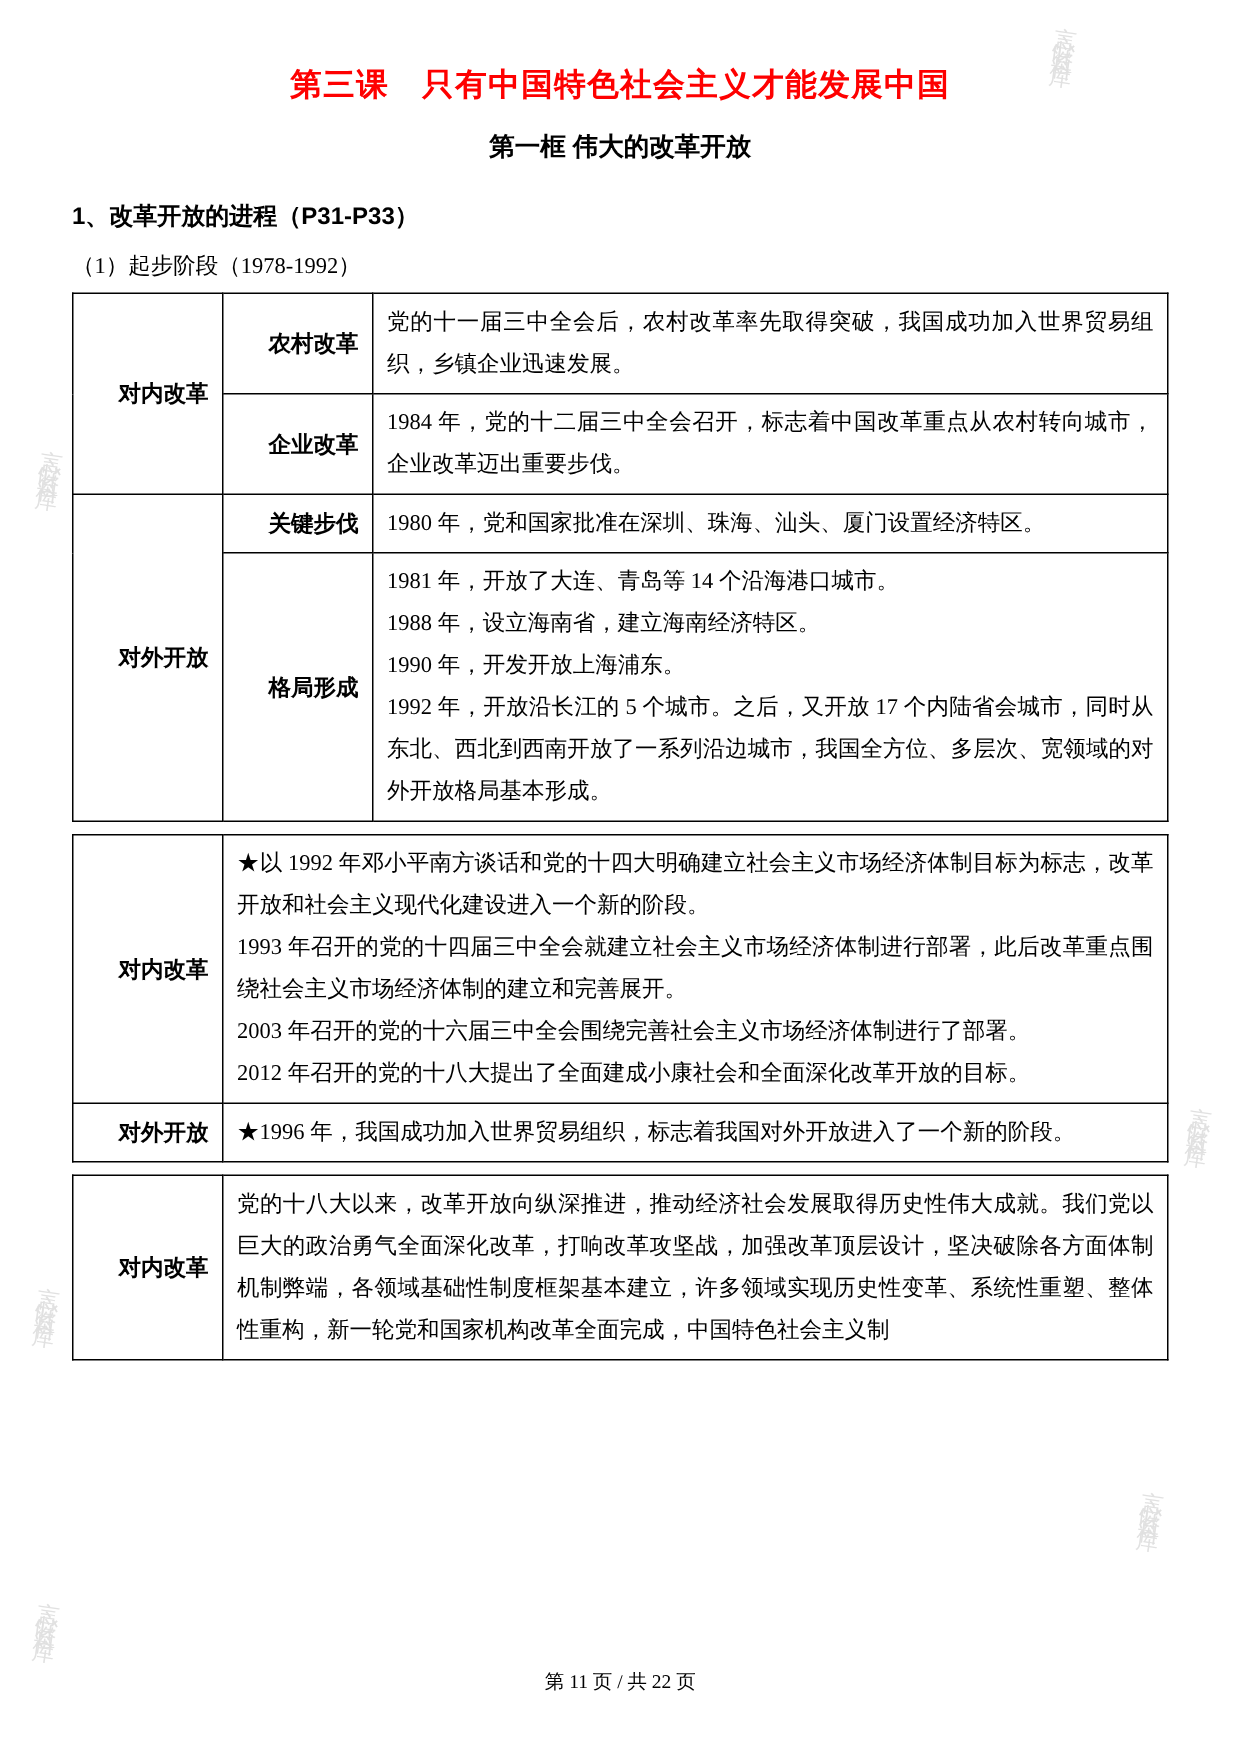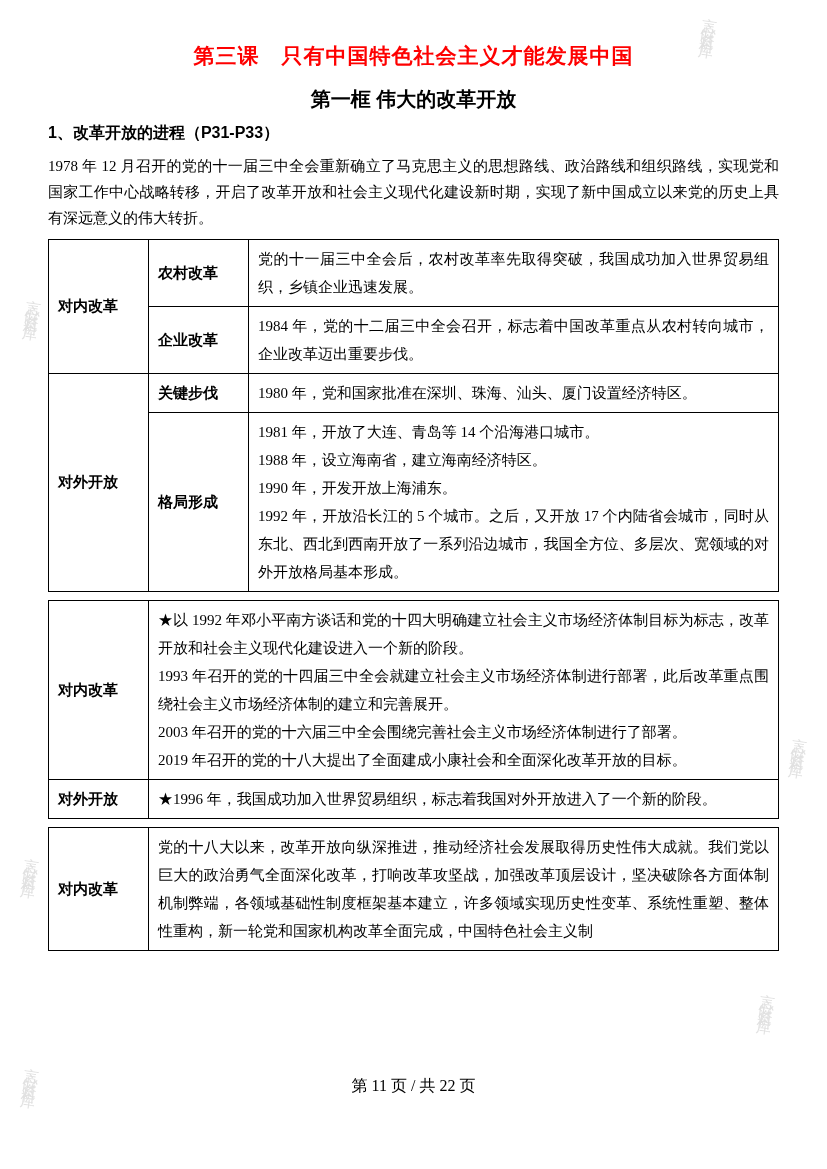--- a/index.html
+++ b/index.html
@@ -19,29 +19,29 @@
   .title {
     text-align: center;
     color: #fe0000;
     font-size: 21px;
     font-weight: 700;
     letter-spacing: 1px;
     font-family: "Liberation Sans", "DejaVu Sans", sans-serif;
   }
   .subtitle {
     text-align: center;
-    font-size: 20px;
+    font-size: 17px;
     font-weight: 700;
     margin-top: 16px;
     font-family: "Liberation Sans", "DejaVu Sans", sans-serif;
   }
   .sec-heading {
     font-size: 16px;
     font-weight: 700;
-    margin-top: 10px;
+    margin-top: 25px;
     font-family: "Liberation Sans", "DejaVu Sans", sans-serif;
   }
   .stage-heading {
     font-size: 15px;
     margin-top: 13px;
   }
   .intro {
     font-size: 15px;
     line-height: 26px;
     margin-top: 9px;
@@ -54,37 +54,37 @@
     margin-top: 8px;
     table-layout: fixed;
   }
   table.tbl td {
     border: 1px solid #000;
     font-size: 15px;
     vertical-align: middle;
     padding: 5px 9px;
   }
   td.lbl {
-    text-align: left;
+    text-align: right;
     font-weight: 700;
     padding: 5px 3px;
   }
   td.txt p {
     line-height: 28px;
     text-align: justify;
   }
   col.c-label  { width: 100px; }
   col.c-sub    { width: 100px; }
 
   .footer {
     position: absolute;
     left: 0; right: 0;
-    top: 1076px;
+    top: 1112px;
     text-align: center;
-    font-size: 16px;
+    font-size: 13px;
   }
 
   .wm {
     position: absolute;
     writing-mode: vertical-rl;
     font-size: 15px;
     letter-spacing: 5px;
     color: #c9c9c9;
     opacity: 0.55;
     transform: rotate(8deg);
@@ -111,21 +111,21 @@
   <div class="wm wm5">言心吖资料库</div>
   <div class="wm wm6">言心吖资料库</div>
 
   <div class="content">
 
     <h1 class="title">第三课　只有中国特色社会主义才能发展中国</h1>
     <h2 class="subtitle">第一框 伟大的改革开放</h2>
 
     <div class="sec-heading">1、改革开放的进程（P31-P33）</div>
 
-    <p class="intro">1978 年 12 月召开的党的十一届三中全会重新确立了马克思主义的思想路线、政治路线和组织路线，实现党和国家工作中心战略转移，开启了改革开放和社会主义现代化建设新时期，实现了新中国成立以来党的历史上具有深远意义的伟大转折。</p>
+    <div class="stage-heading">（1）起步阶段（1978-1992）</div>
 
     <table class="tbl">
       <colgroup>
           <col class="c-label">
           <col class="c-sub">
           <col>
         </colgroup>
       <tbody>
         <tr>
           <td rowspan="2" class="lbl">对内改革</td>
@@ -165,21 +165,21 @@
           <col class="c-label">
           <col>
         </colgroup>
       <tbody>
         <tr>
           <td class="lbl">对内改革</td>
           <td class="txt">
             <p>★以 1992 年邓小平南方谈话和党的十四大明确建立社会主义市场经济体制目标为标志，改革开放和社会主义现代化建设进入一个新的阶段。</p>
             <p>1993 年召开的党的十四届三中全会就建立社会主义市场经济体制进行部署，此后改革重点围绕社会主义市场经济体制的建立和完善展开。</p>
             <p>2003 年召开的党的十六届三中全会围绕完善社会主义市场经济体制进行了部署。</p>
-            <p>2019 年召开的党的十八大提出了全面建成小康社会和全面深化改革开放的目标。</p>
+            <p>2012 年召开的党的十八大提出了全面建成小康社会和全面深化改革开放的目标。</p>
           </td>
         </tr>
         <tr>
           <td class="lbl">对外开放</td>
           <td class="txt">
             <p>★1996 年，我国成功加入世界贸易组织，标志着我国对外开放进入了一个新的阶段。</p>
           </td>
         </tr>
       </tbody>
     </table>

